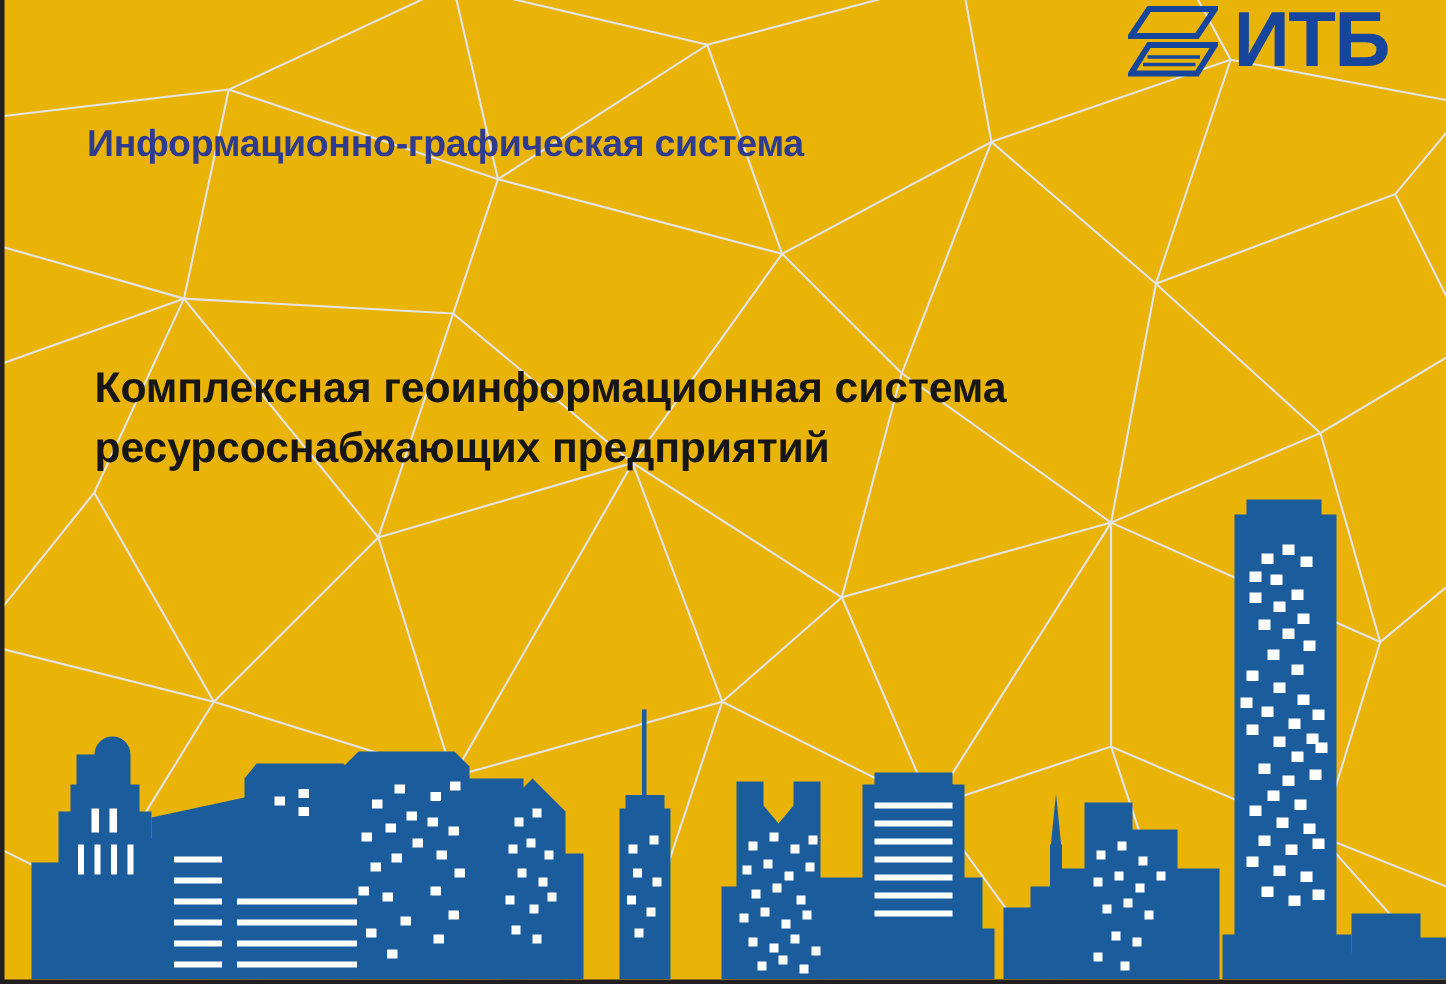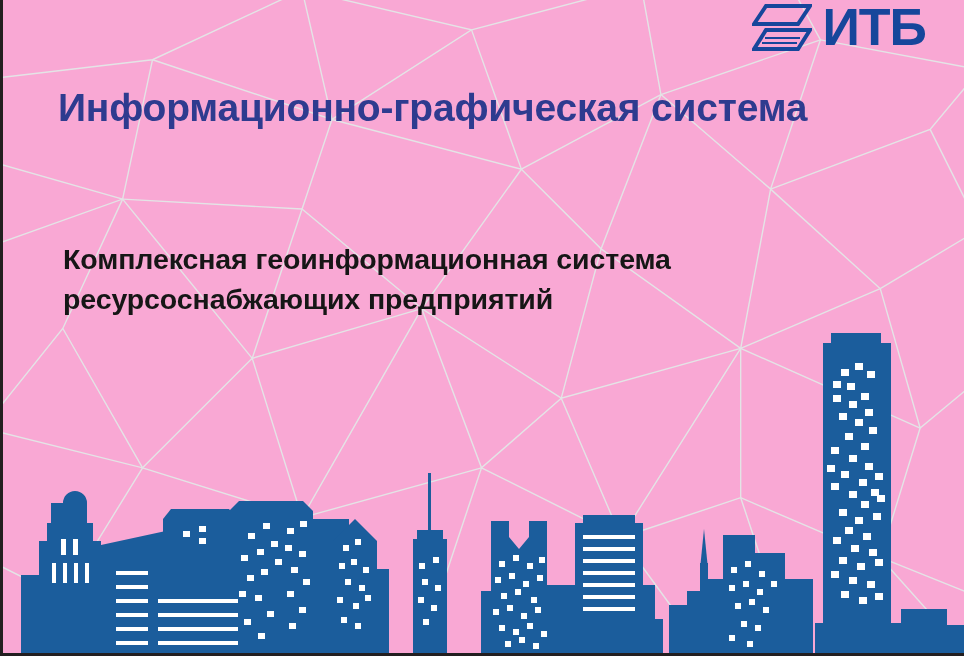--- a/index.html
+++ b/index.html
@@ -8,21 +8,21 @@
     background: #ffffff;
   }
   body {
     font-family: "Liberation Sans", sans-serif;
   }
   .slide {
     position: relative;
     width: 964px;
     height: 656px;
     overflow: hidden;
-    background: #f9a8d4;
+    background: #eab308;
     border-left: 3px solid #231f20;
     border-bottom: 3px solid #231f20;
     box-sizing: border-box;
   }
   .bg-network {
     position: absolute;
     inset: 0;
     width: 100%;
     height: 100%;
     pointer-events: none;
@@ -46,21 +46,21 @@
     letter-spacing: -1px;
     line-height: 1;
     margin-top: -2px;
   }
   
   .title {
     position: absolute;
     left: 55px;
     top: 76px;
     width: 760px;
-    font-size: 39px;
+    font-size: 25px;
     font-weight: bold;
     color: #2e3b8f;
     line-height: 1.62;
     letter-spacing: -0.2px;
   }
   .subtitle {
     position: absolute;
     left: 60px;
     top: 239px;
     width: 800px;

